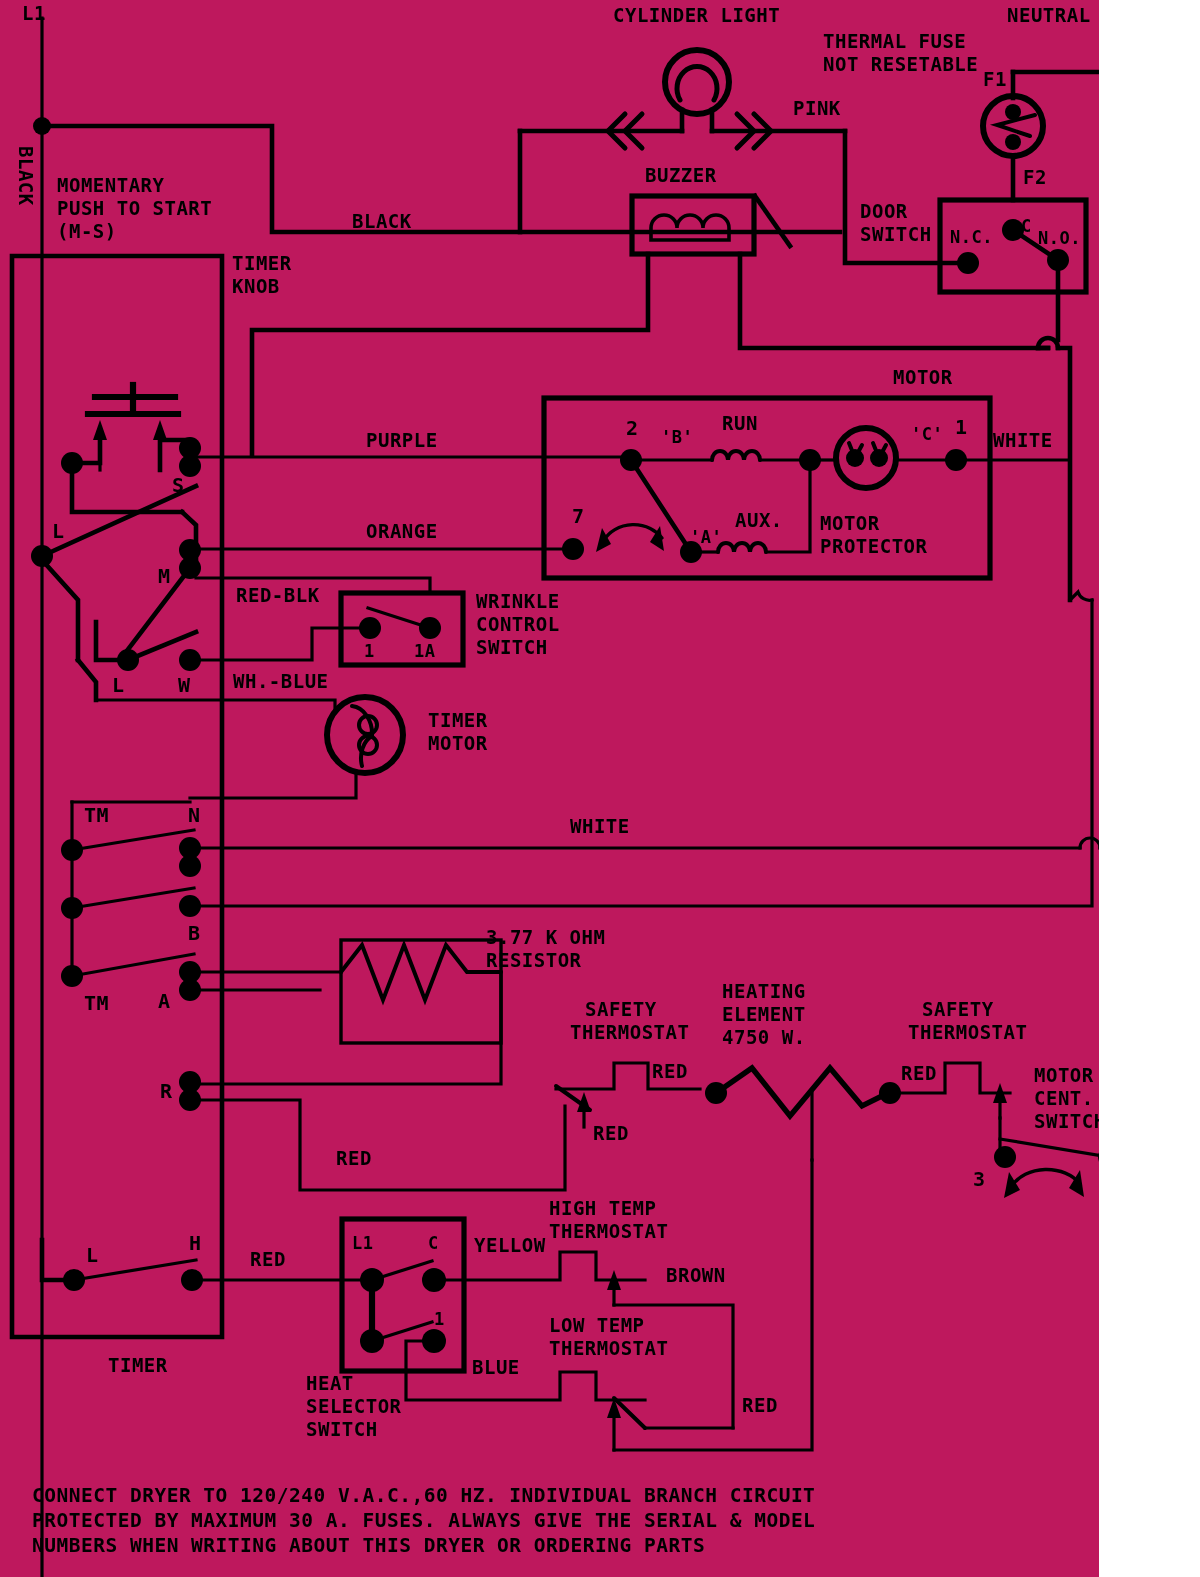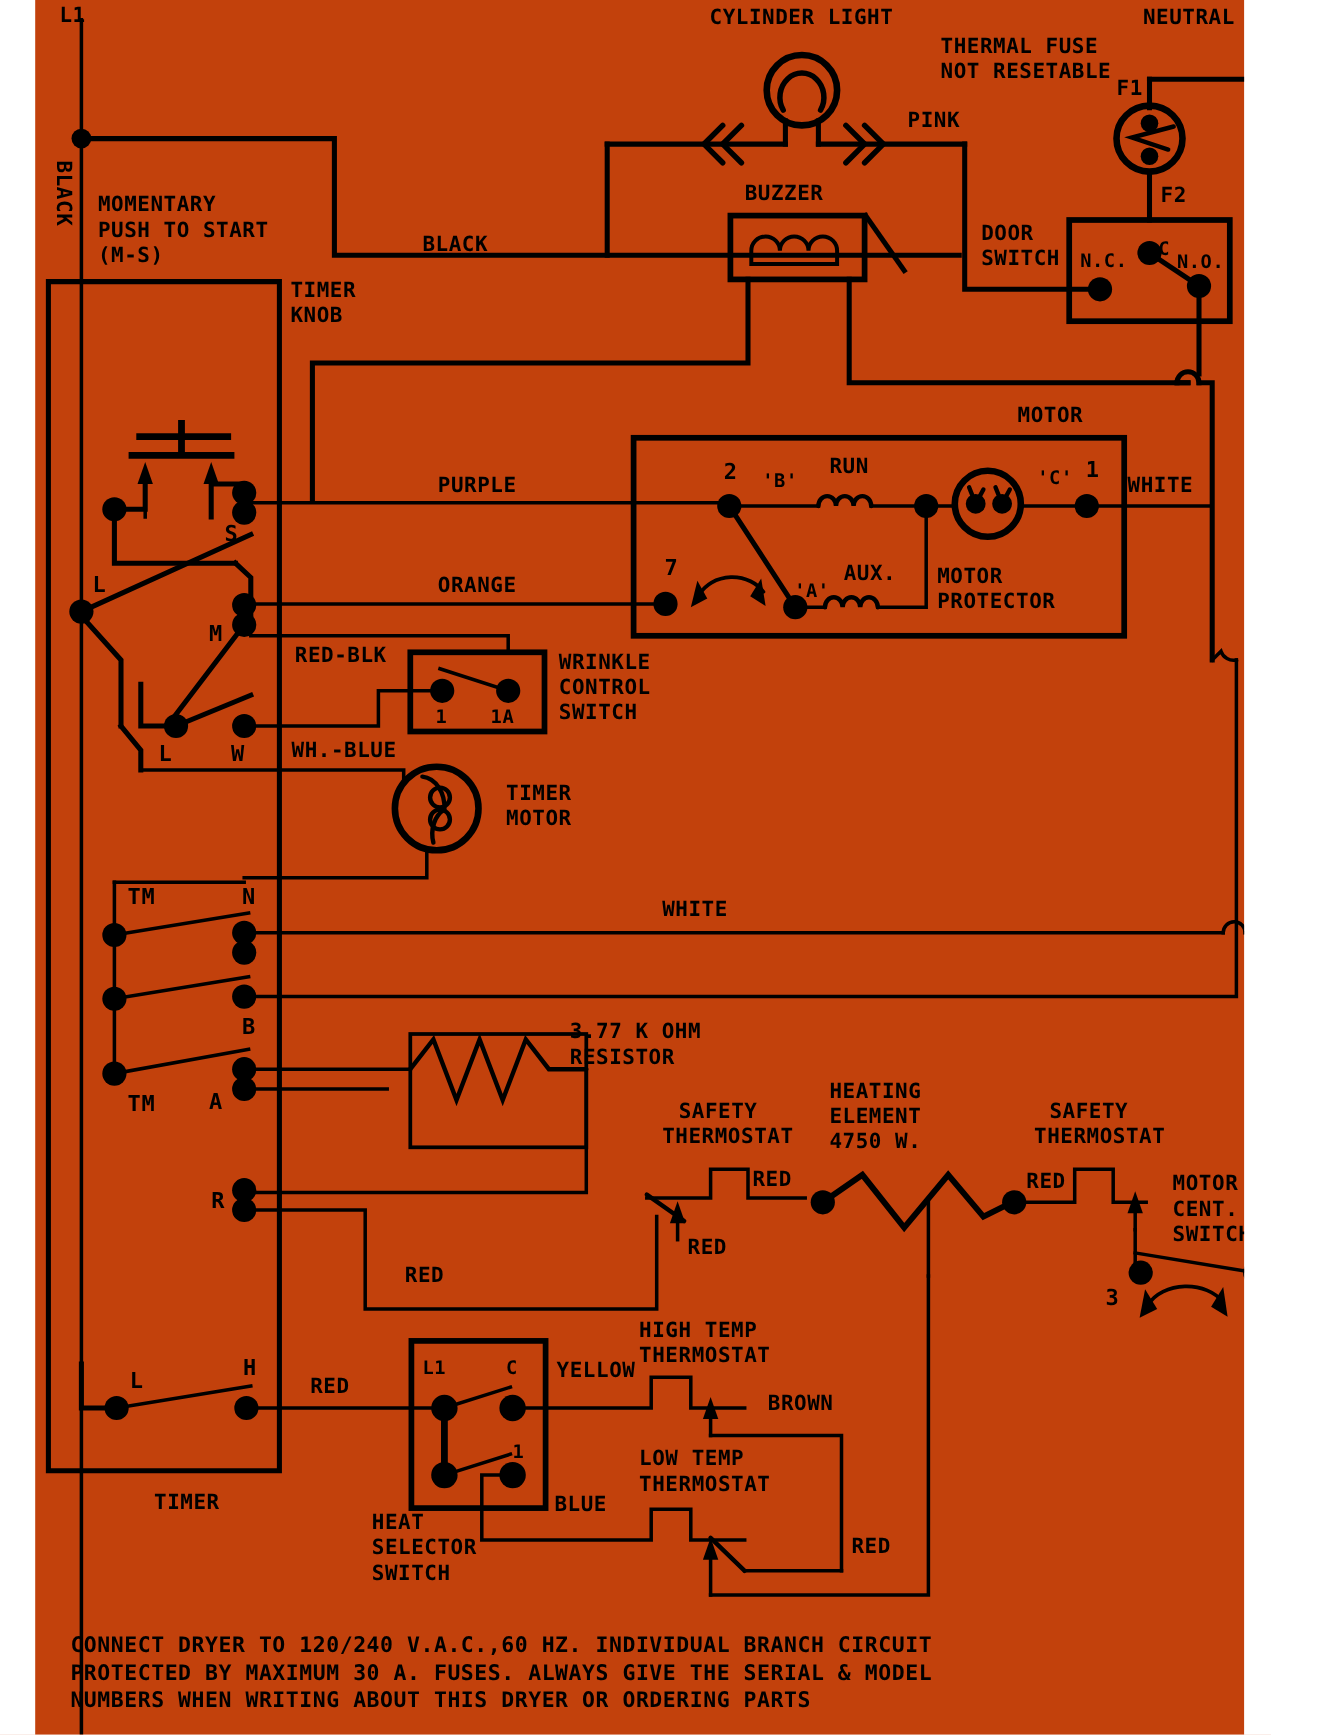--- a/index.html
+++ b/index.html
@@ -1,22 +1,21 @@
 <!DOCTYPE html>
 <html><head>
 <meta charset="utf-8">
 <style>
   html,body{margin:0;padding:0;background:#ffffff;}
   #root{
     position:relative;
     width:1099px;height:1577px;
-    background:#c2410c;
+    background:#be185d;
     font-family:"DejaVu Sans Mono","Liberation Mono",monospace;
     overflow:hidden;
-    margin-left:32px;
   }
   #svgwrap{position:absolute;left:0;top:0;width:1200px;height:1577px;}
   svg{display:block;}
   text{font-family:"DejaVu Sans Mono","Liberation Mono",monospace;
        font-weight:bold;fill:#000;letter-spacing:0.5px;}
   .lbl{font-size:19px;}
   .lbl-sm{font-size:17px;}
   .lbl-term{font-size:20px;}
   .note{font-size:19.5px;}
   .vert{writing-mode:vertical-rl;}

